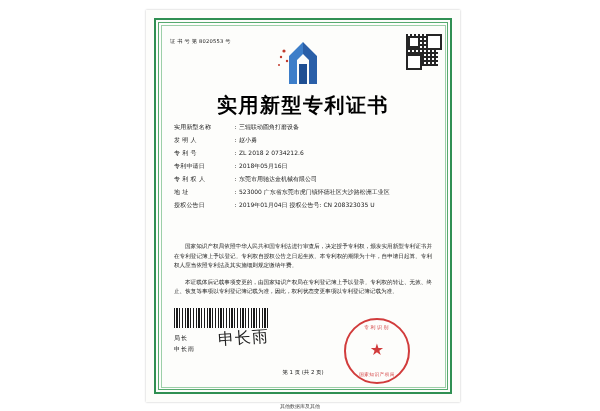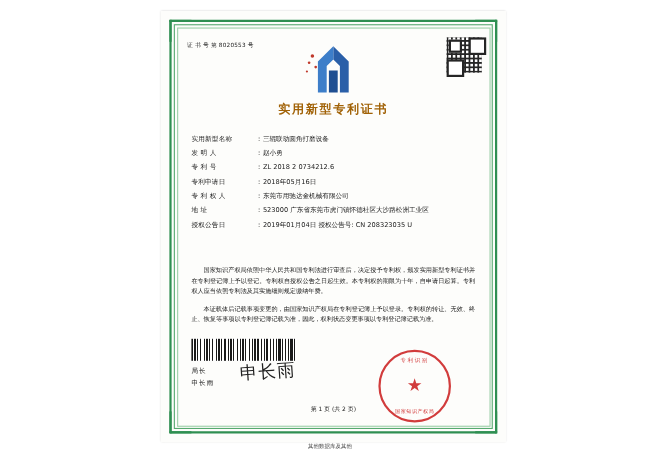--- a/index.html
+++ b/index.html
@@ -124,23 +124,23 @@
   .emblem svg { display: block; }
 
   
   .cert-title {
     position: absolute;
     left: 0;
     right: 0;
     top: 62px;
     text-align: center;
     font-family: "DejaVu Serif", "Liberation Serif", serif;
-    font-size: 11px;
+    font-size: 20px;
     font-weight: bold;
-    color: #a16207;
+    color: #000000;
     letter-spacing: 1.5px;
   }
 
   
   .fields {
     position: absolute;
     left: 8px;
     right: 8px;
     top: 92px;
   }

